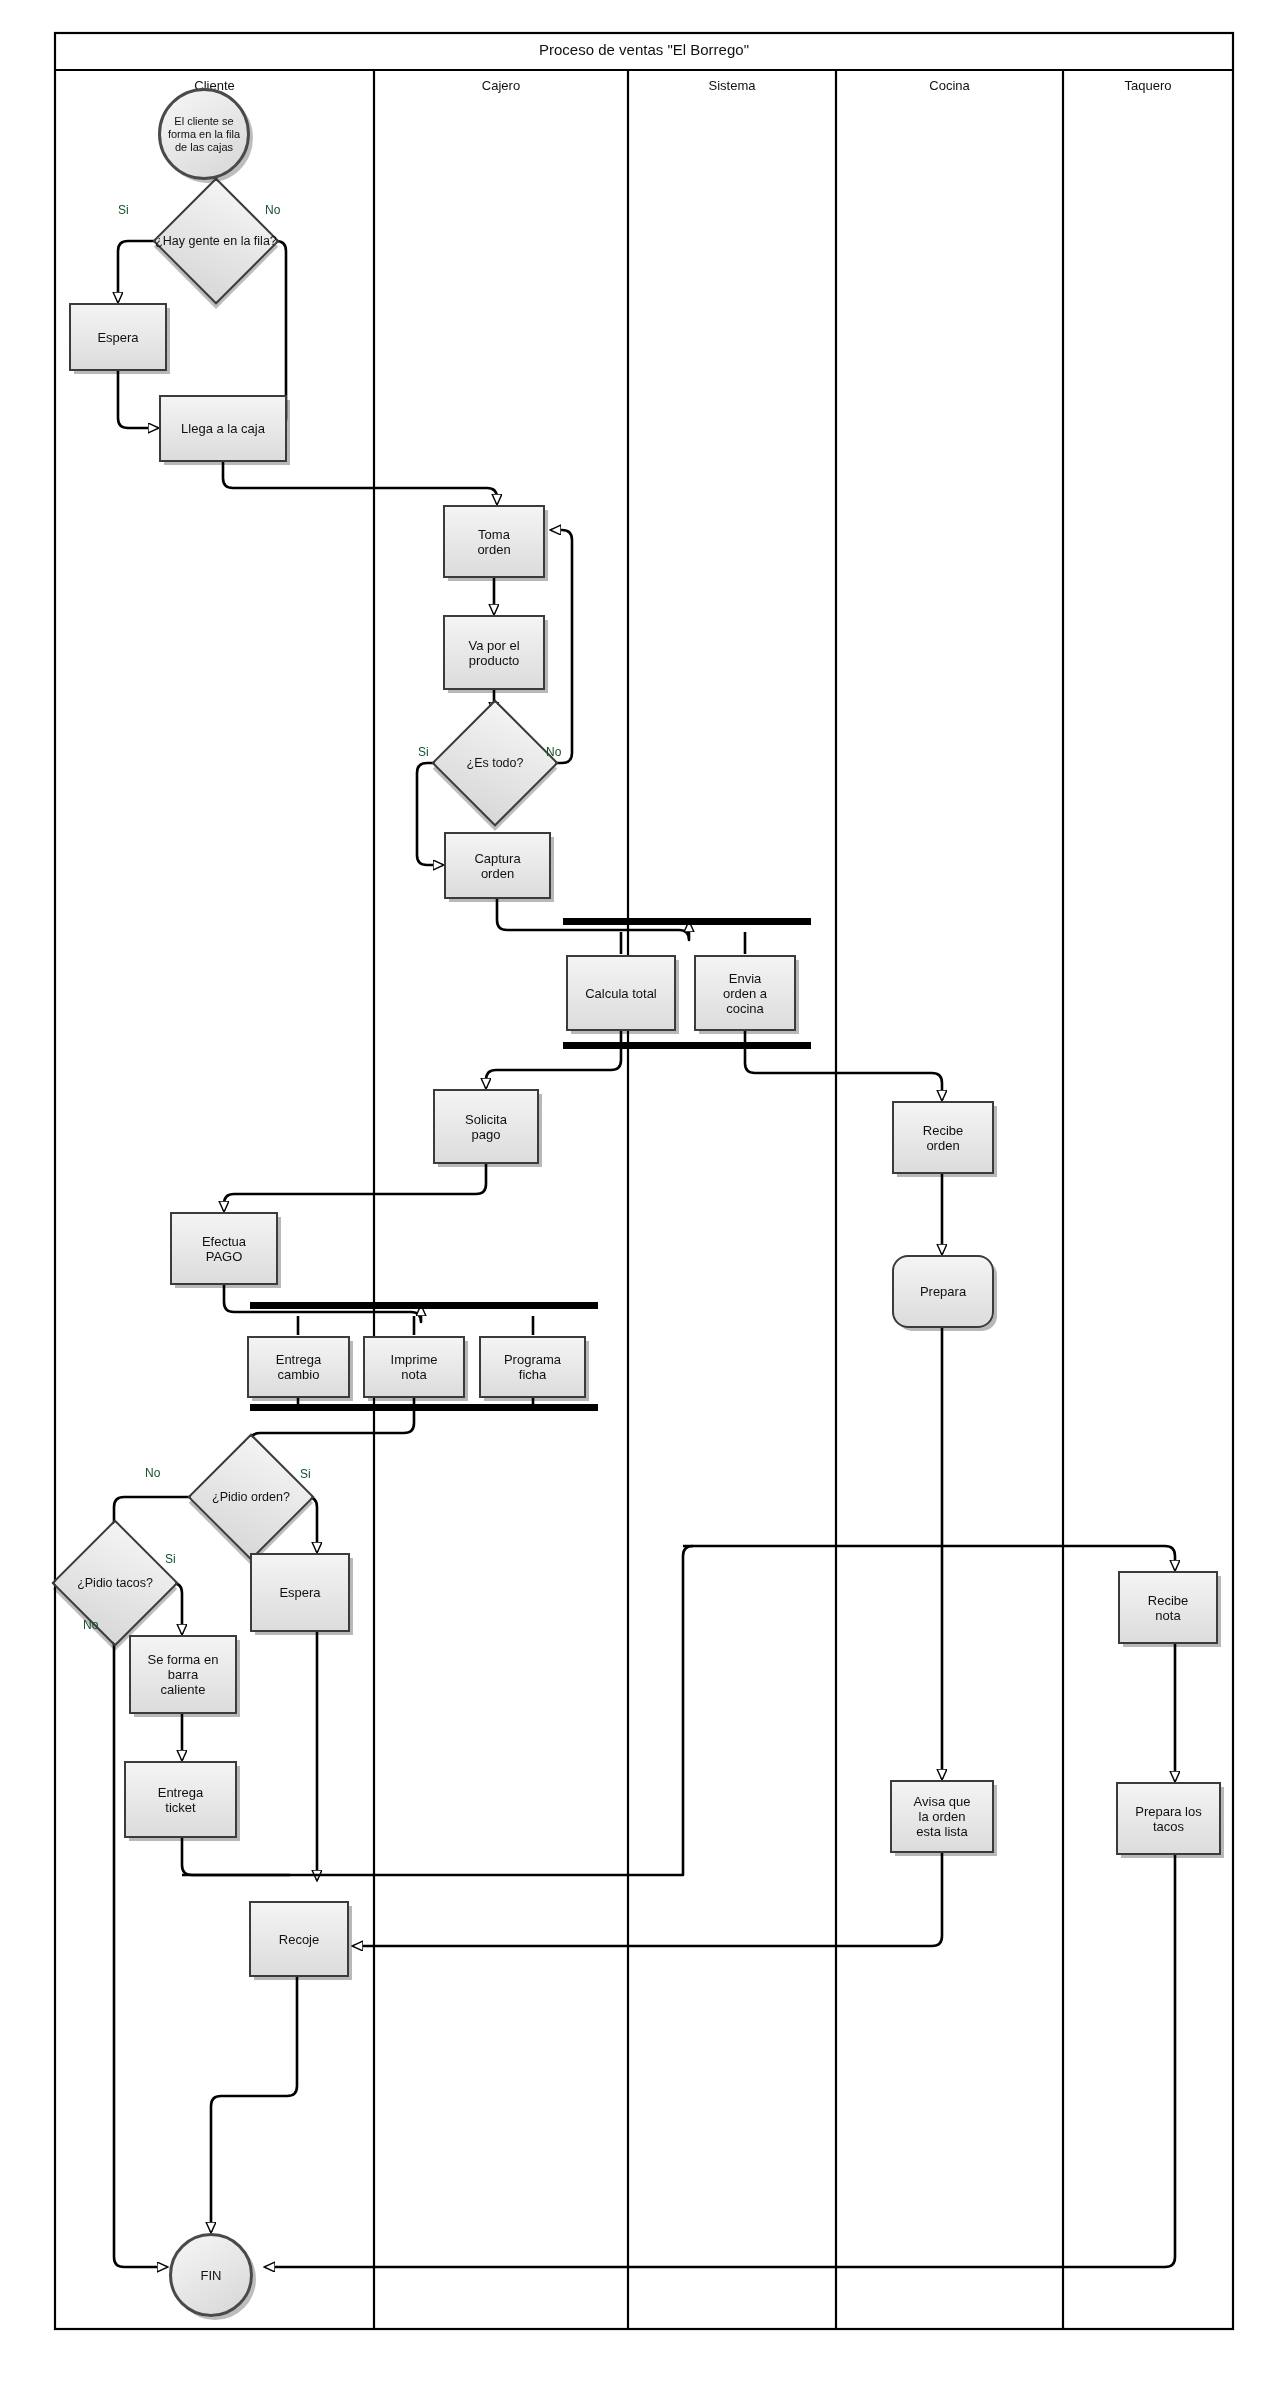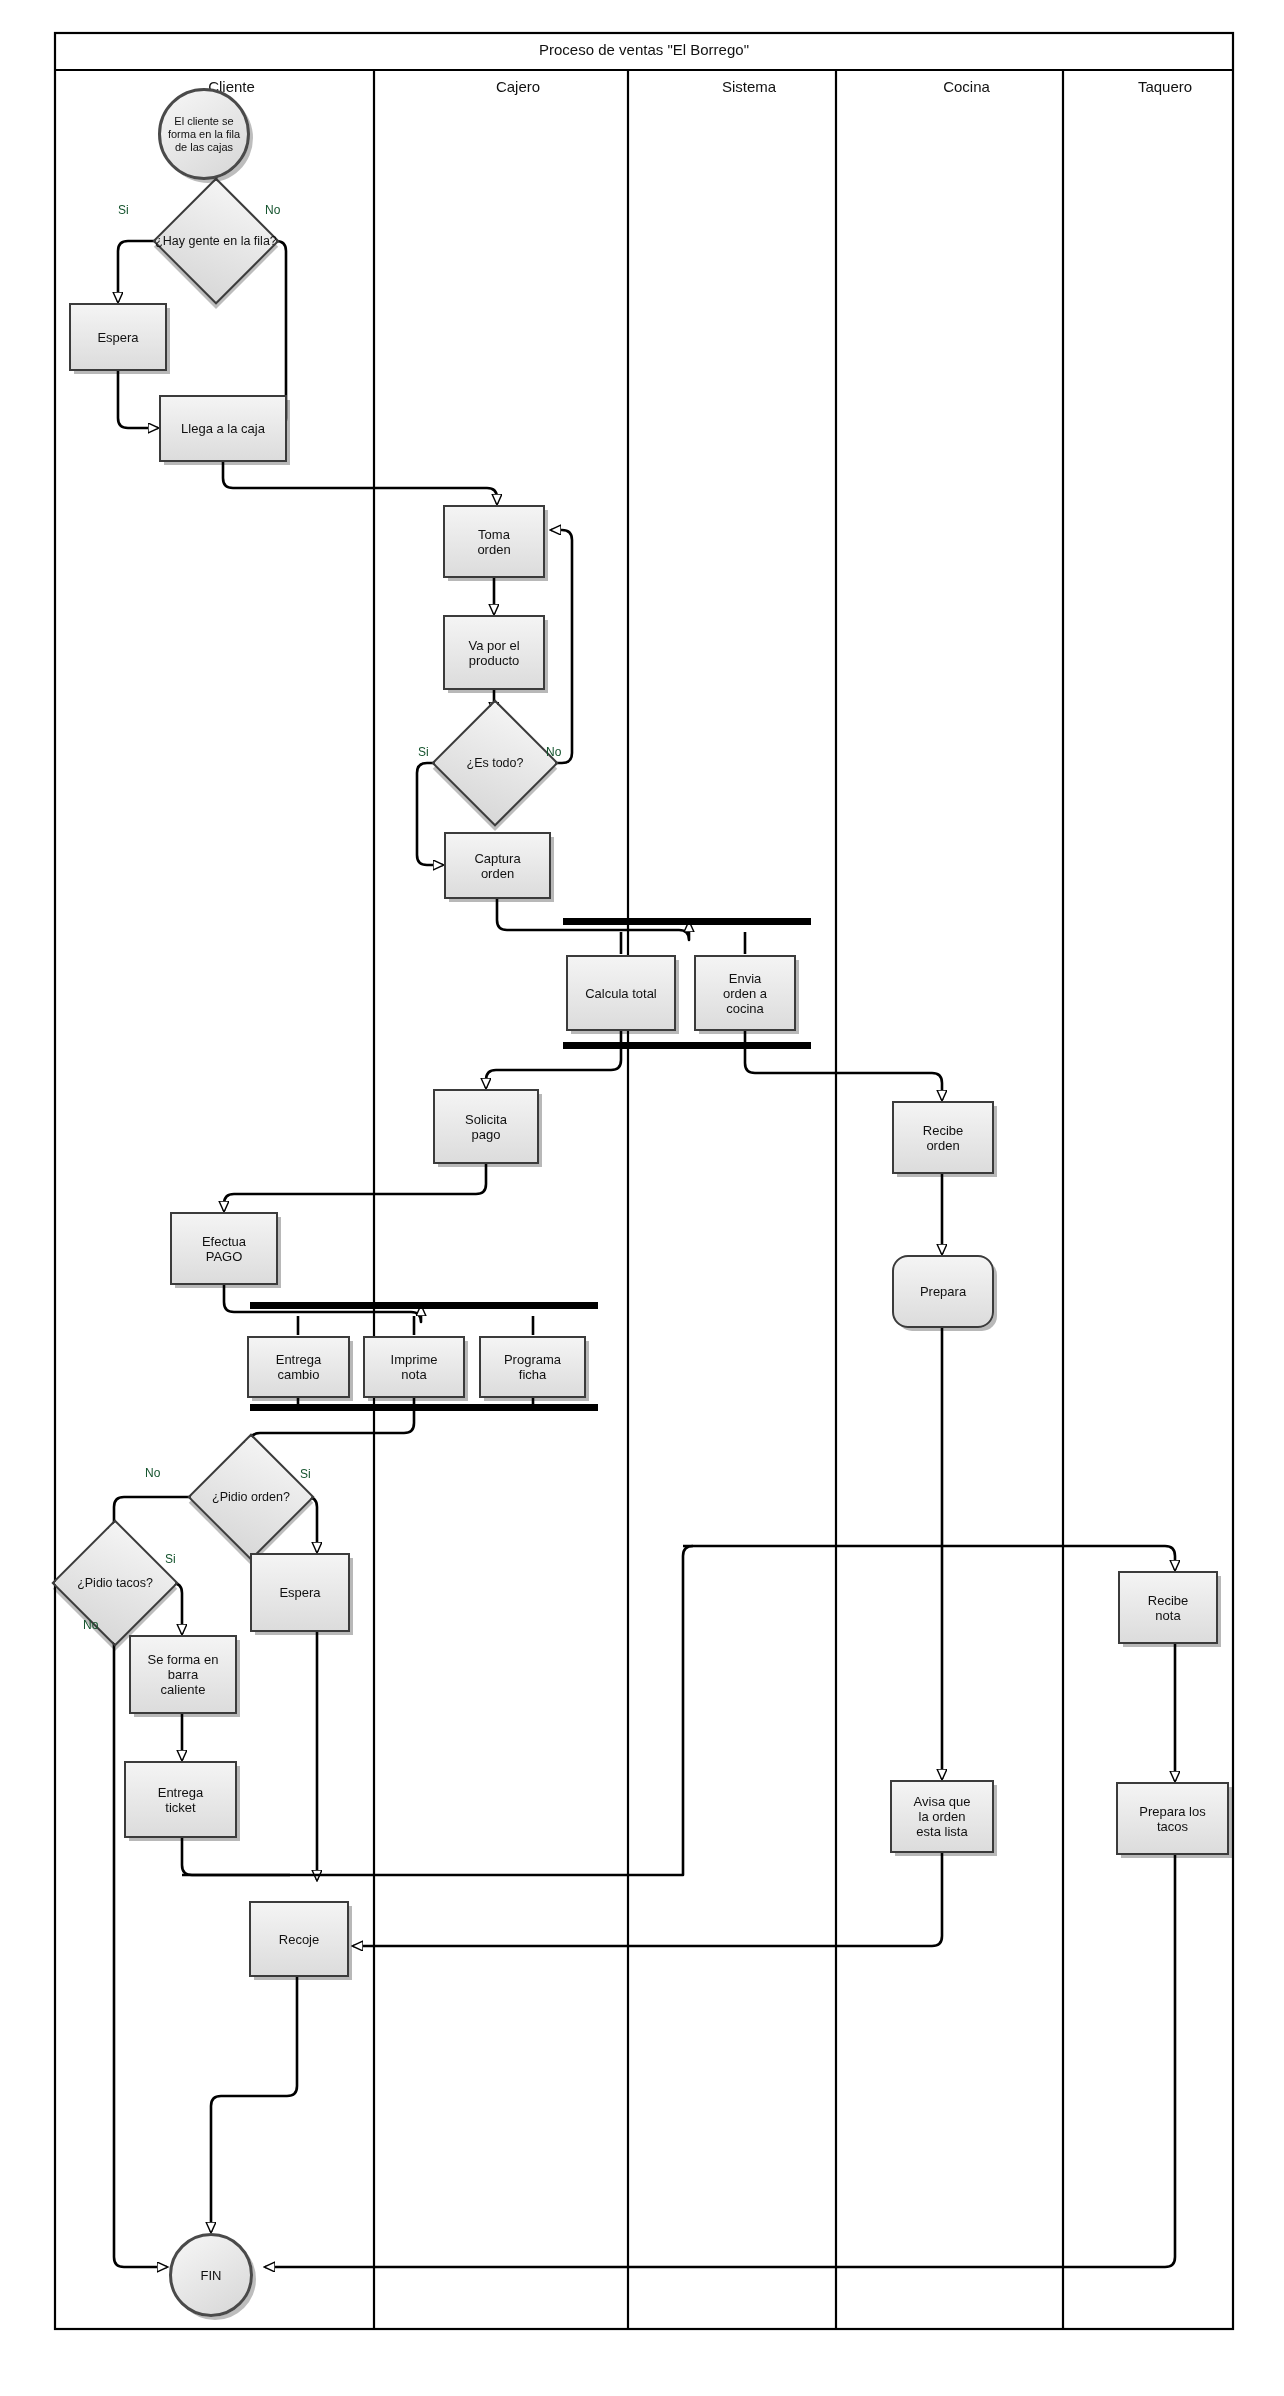--- a/index.html
+++ b/index.html
@@ -22,21 +22,21 @@
   .term.big{font-size:13px;}
   .dec-wrap{position:absolute;}
   .dec-shape{position:absolute;left:0;top:0;width:100%;height:100%;
     background:linear-gradient(160deg,#f4f4f4 0%,#d8d8d8 100%);
     border:2px solid #3b3b3b;
     transform:rotate(45deg);
     box-shadow:4px 4px 0 -1px rgba(0,0,0,0.26);
     box-sizing:border-box;}
   .dec-label{position:absolute;left:-22px;right:-22px;top:50%;transform:translateY(-50%);
     text-align:center;font-size:12.5px;line-height:14px;color:#111;}
-  .lane-title{position:absolute;text-align:center;font-size:15px;color:#111;padding-left:17px;}
+  .lane-title{position:absolute;text-align:center;font-size:13px;color:#111;}
   .diagram-title{position:absolute;text-align:center;font-size:15px;color:#111;}
   .edge-label{position:absolute;font-size:12px;color:#14532d;}
 </style>
 </head>
 <body>
 
 <div id="canvas">
 
   <svg id="svg" viewBox="0 0 1284 2396" xmlns="http://www.w3.org/2000/svg">
     <defs>
@@ -215,15 +215,15 @@
   <div class="node proc" style="left:479px;top:1336px;width:107px;height:62px;">Programa ficha</div>
 
   <div class="node proc" style="left:566px;top:955px;width:110px;height:76px;">Calcula total</div>
   <div class="node proc" style="left:694px;top:955px;width:102px;height:76px;">Envia orden a cocina</div>
 
   <div class="node proc" style="left:892px;top:1101px;width:102px;height:73px;">Recibe orden</div>
   <div class="node proc" style="left:892px;top:1255px;width:102px;height:73px;border-radius:16px;">Prepara</div>
   <div class="node proc" style="left:890px;top:1780px;width:104px;height:73px;">Avisa que la orden esta lista</div>
 
   <div class="node proc" style="left:1118px;top:1571px;width:100px;height:73px;">Recibe nota</div>
-  <div class="node proc" style="left:1116px;top:1782px;width:113px;height:73px;">Prepara los tacos</div>
+  <div class="node proc" style="left:1116px;top:1782px;width:105px;height:73px;">Prepara los tacos</div>
 
 </div>
 
 </body></html>

